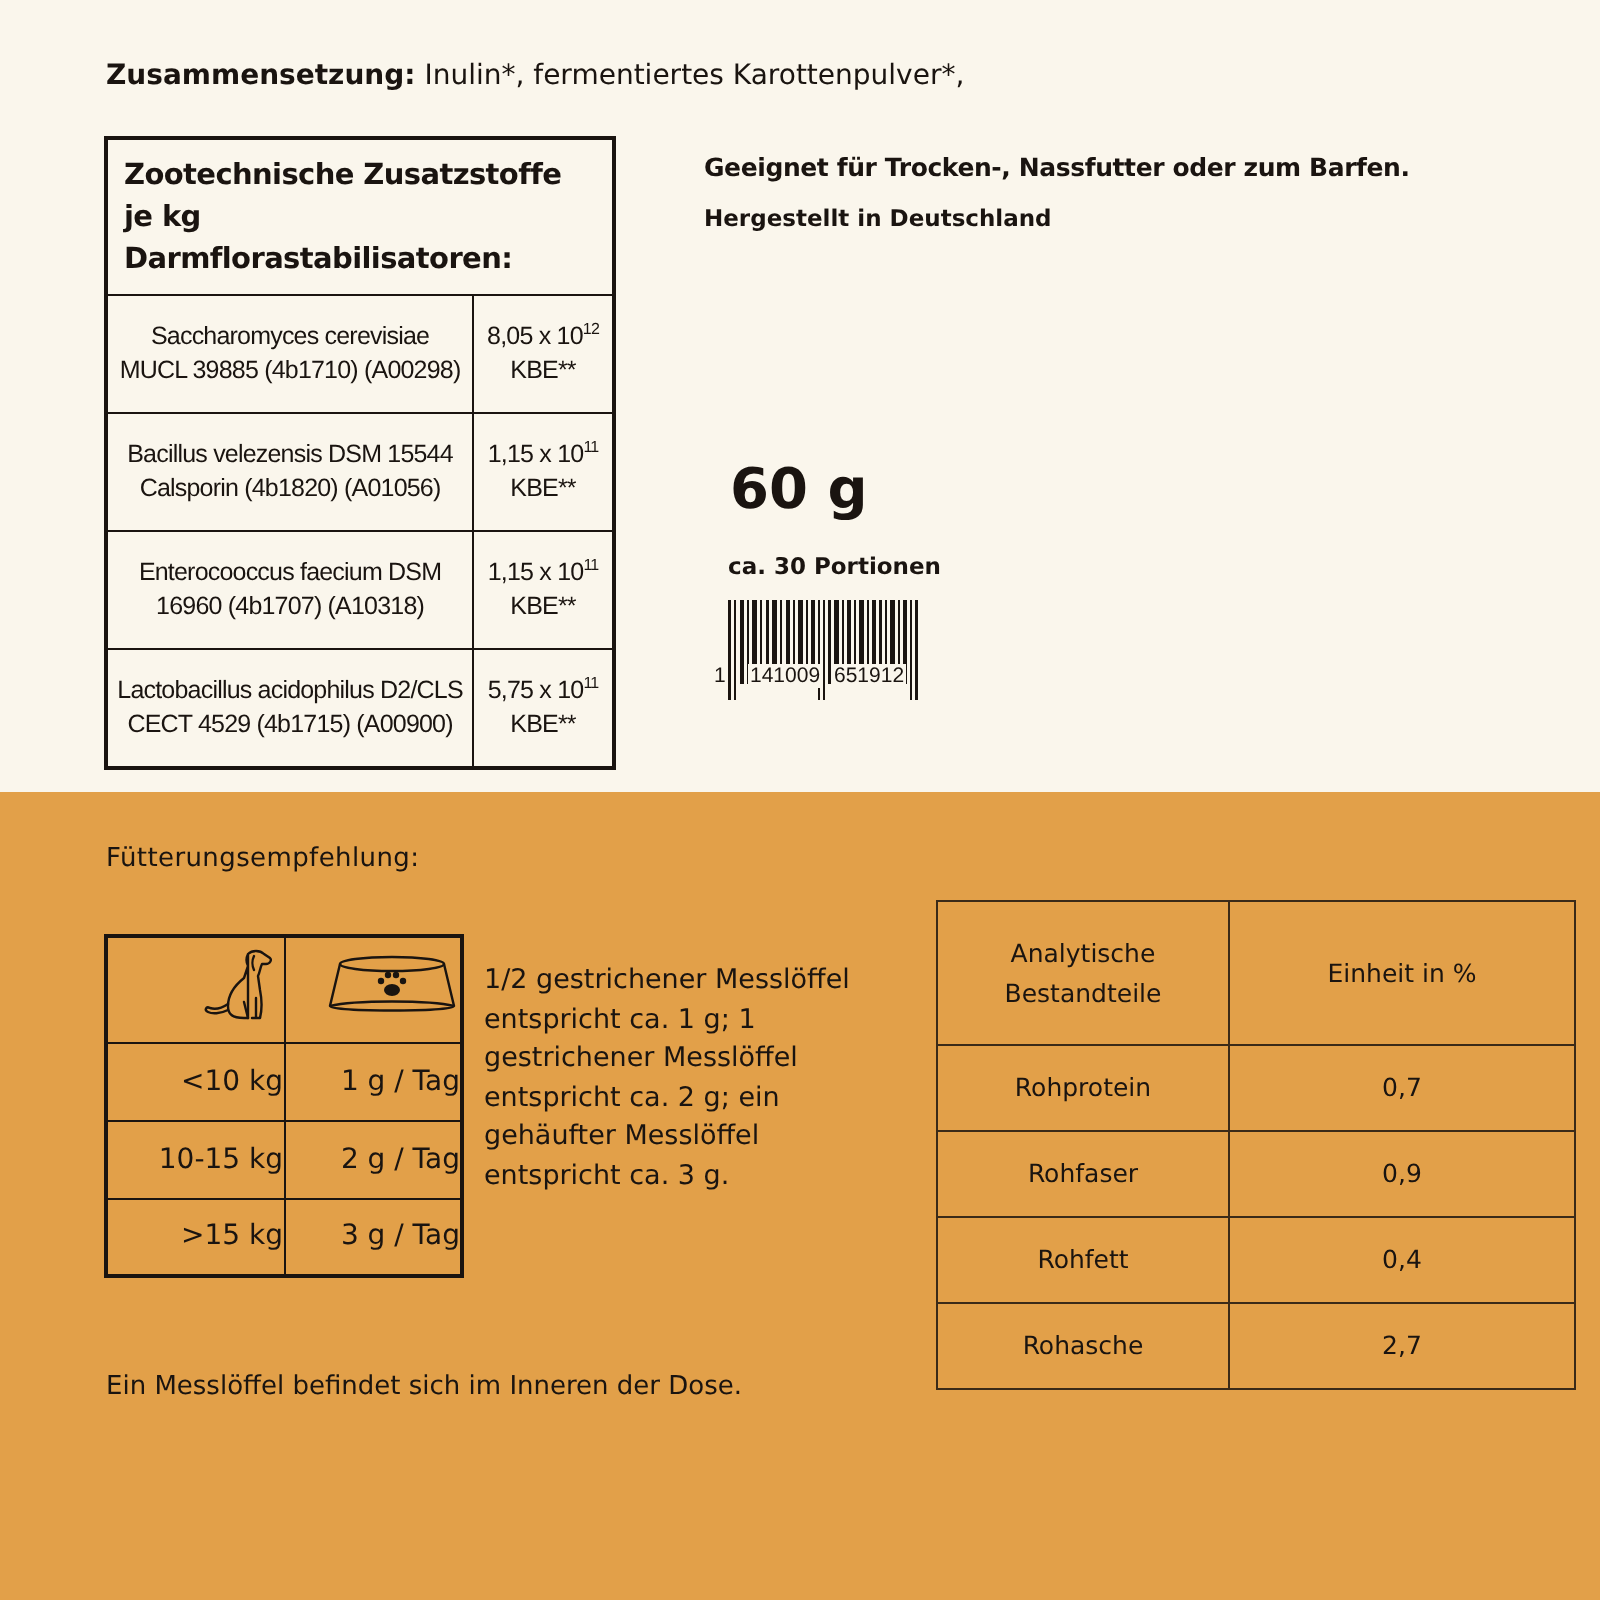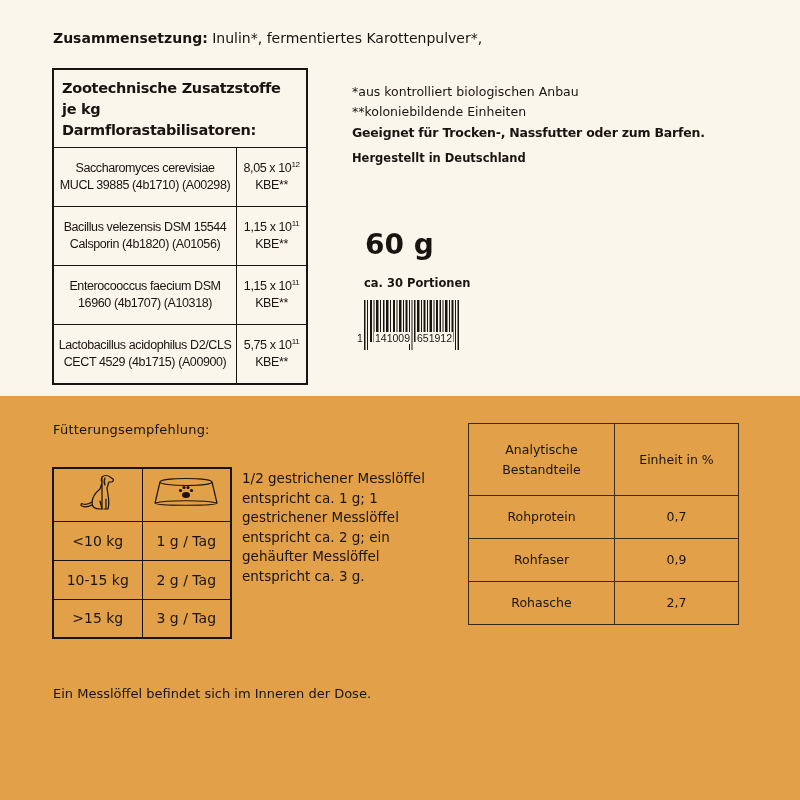--- a/index.html
+++ b/index.html
@@ -27,29 +27,29 @@
 
   .weight { position: absolute; left: 365px; top: 228px; font-size: 28px; font-weight: bold; }
   .portions { position: absolute; left: 364px; top: 276px; font-size: 11.5px; font-weight: bold; }
 
   .barcode { position: absolute; left: 358px; top: 300px; width: 112px; height: 52px; }
   .barcode-num { position: absolute; top: 332px; font-family: "Liberation Sans", sans-serif; font-size: 10.5px; background: #faf6ec; padding: 0 1px; }
 
   .feeding-title { position: absolute; left: 53px; top: 422px; font-size: 13px; font-weight: normal; letter-spacing: 0.2px; }
 
   .feed-table { position: absolute; left: 52px; top: 467px; width: 180px; border-collapse: collapse; border: 2px solid #1a1410; }
-  .feed-table td { border: 1.5px solid #1a1410; text-align: center; vertical-align: middle; font-size: 14px; width: 50%; }
+  .feed-table td { border: 1.5px solid #1a1410; text-align: right; vertical-align: middle; font-size: 14px; width: 50%; }
   .feed-table tr.icons td { height: 53px; }
   .feed-table tr.dr td { height: 39px; }
 
   .daily { position: absolute; left: 242px; top: 466px; width: 200px; }
   .daily-title { font-size: 17.5px; font-weight: bold; line-height: 27px; }
-  .daily-text { font-size: 13.5px; line-height: 19.5px; margin-top: 3px; }
-
-  .analysis { position: absolute; left: 468px; top: 423px; width: 271px; border-collapse: collapse; border: 1.5px solid #3a2a18; }
+  .daily-text { font-size: 13.5px; line-height: 19.5px; margin-top: 15px; }
+
+  .analysis { position: absolute; left: 468px; top: 450px; width: 320px; border-collapse: collapse; border: 1.5px solid #3a2a18; }
   .analysis td { border: 1.5px solid #3a2a18; text-align: center; vertical-align: middle; font-size: 12.5px; line-height: 20px; }
   .analysis td.c1 { width: 146px; }
   .analysis tr.h td { height: 72px; }
   .analysis tr.d td { height: 43px; }
 
   .spoon-note { position: absolute; left: 53px; top: 686px; font-size: 13px; }
 </style>
 </head>
 <body>
 
@@ -78,24 +78,20 @@
     <td class="val"><span>1,15 x 10</span><sup>11</sup><br><span>KBE**</span></td>
   </tr>
   <tr class="r">
     <td class="strain">Lactobacillus acidophilus D2/CLS CECT 4529 (4b1715) (A00900)</td>
     <td class="val"><span>5,75 x 10</span><sup>11</sup><br><span>KBE**</span></td>
   </tr>
 </tbody>
   </table>
 
 <div class="right-info">
-  <div class="notes">
-    <div>*aus kontrolliert biologischen Anbau</div>
-    <div>**koloniebildende Einheiten</div>
-  </div>
   <div class="suitable">Geeignet für Trocken-, Nassfutter oder zum Barfen.</div>
   <div class="made">Hergestellt in Deutschland</div>
 </div>
 
 <div class="weight">60 g</div>
 <div class="portions">ca. 30 Portionen</div>
 
 <svg class="barcode" viewBox="0 0 112 52">
   <g fill="#1a1410">
     <rect x="6" y="0" width="1.5" height="50"></rect>
@@ -190,19 +186,23 @@
   </tr>
   <tr class="d">
     <td class="c1">Rohprotein</td>
     <td>0,7</td>
   </tr>
   <tr class="d">
     <td class="c1">Rohfaser</td>
     <td>0,9</td>
   </tr>
   <tr class="d">
+    <td class="c1">Rohfett</td>
+    <td>0,4</td>
+  </tr>
+  <tr class="d">
     <td class="c1">Rohasche</td>
     <td>2,7</td>
   </tr>
 </tbody>
   </table>
 
 <div class="spoon-note">Ein Messlöffel befindet sich im Inneren der Dose.</div>
 
 </body></html>

